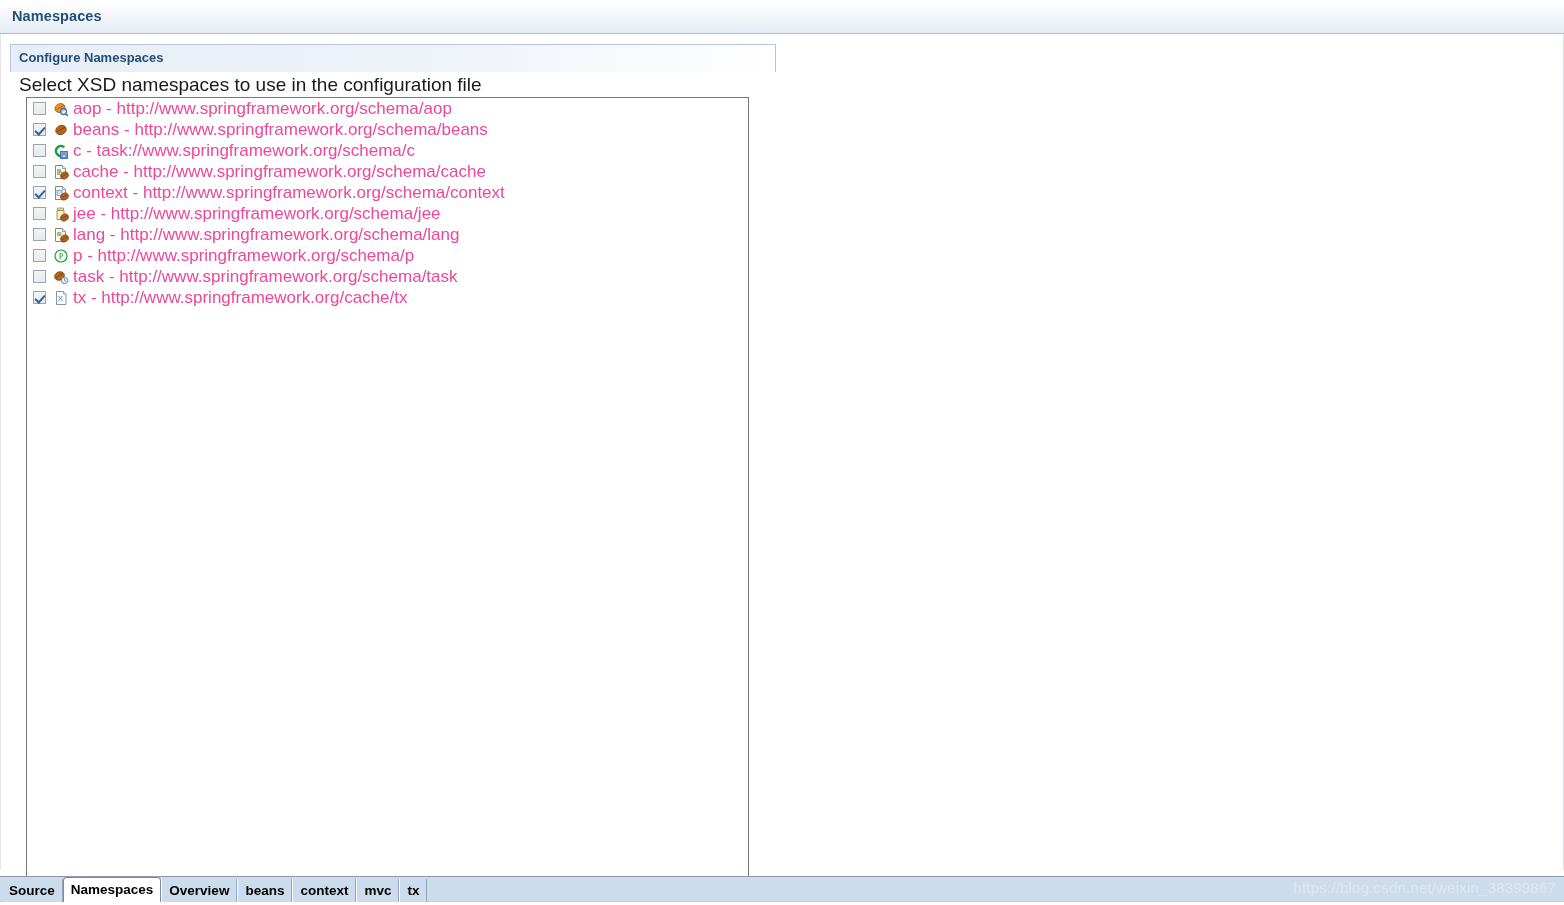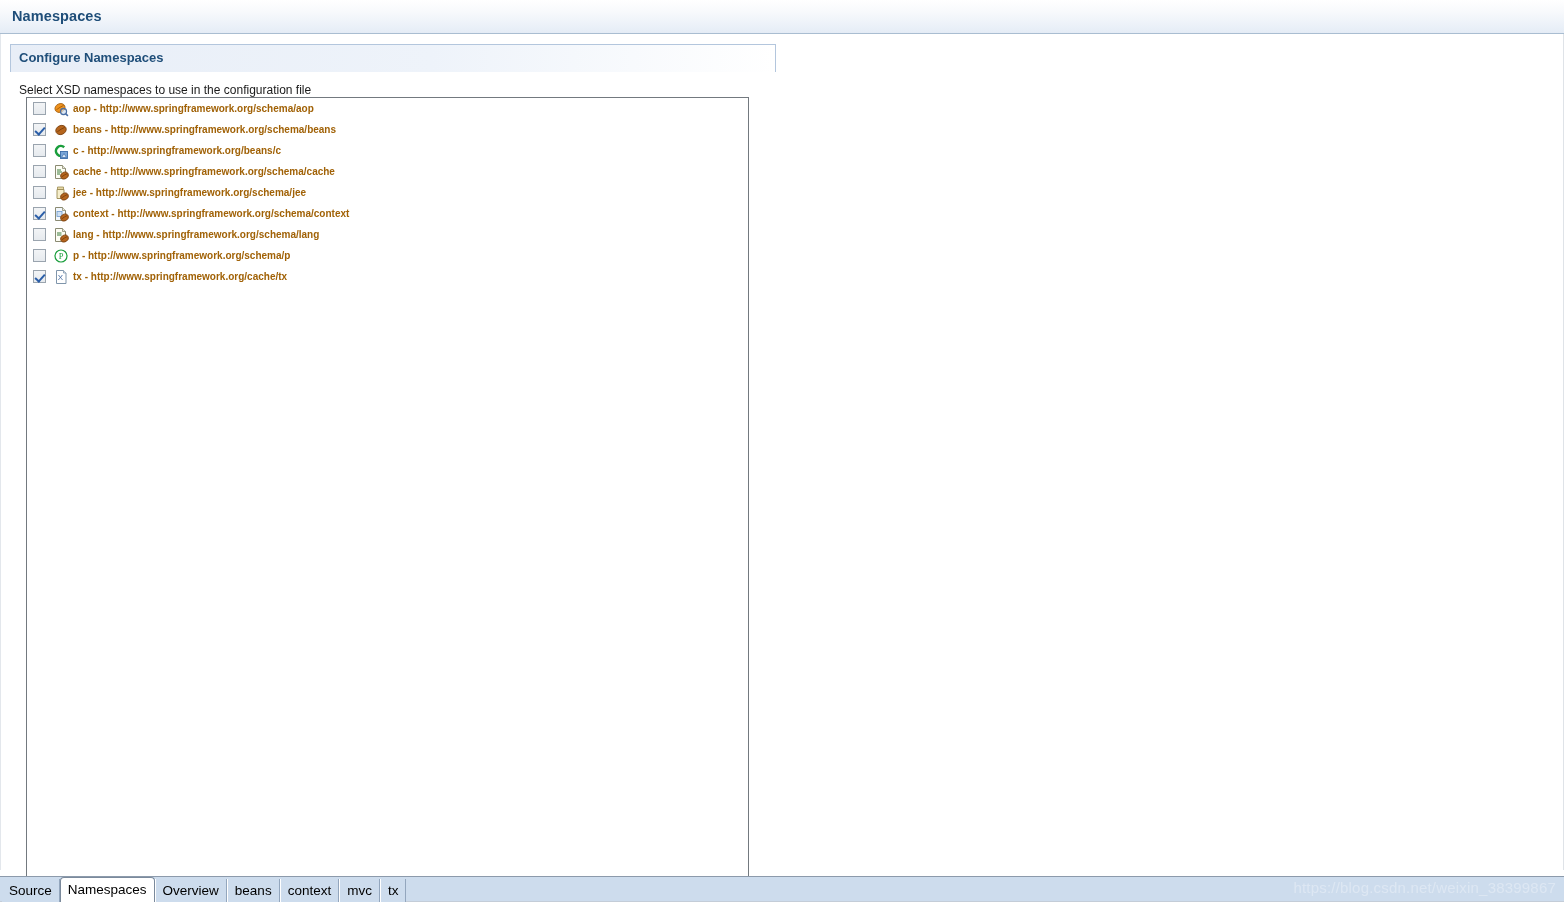--- a/index.html
+++ b/index.html
@@ -70,24 +70,23 @@
     top: 5px;
     font-size: 13px;
     font-weight: bold;
     color: #1f4e79;
     white-space: nowrap;
   }
   #section-description {
     position: absolute;
     left: 18px;
     top: 40px;
-    font-size: 12px;
+    font-size: 19px;
     color: #1a1a1a;
     white-space: nowrap;
-    margin-top: 9px;
   }
 
   
   #namespace-list {
     position: absolute;
     left: 25px;
     top: 63px;
     width: 723px;
     height: 801px;
     box-sizing: border-box;
@@ -131,40 +130,40 @@
     width: 16px;
     height: 16px;
     flex: 0 0 auto;
     margin-right: 4px;
     position: relative;
     display: inline-block;
   }
   .ns-icon svg { display: block; }
 
   .ns-label {
-    font-size: 10px;
-    color: #a16207;
+    font-size: 17px;
+    color: #ec4899;
     line-height: 16px;
-    font-weight: bold;
   }
   .ns-prefix { }
   .ns-sep { }
   .ns-uri { }
 
   
   #tabbar {
     position: absolute;
     left: 0;
     top: 876px;
     width: 1564px;
     height: 26px;
     background: #cddced;
     border-top: 1px solid #8c9aab;
     border-bottom: 1px solid #c4cdd8;
     box-sizing: border-box;
+    font-weight: bold;
   }
   #tabstrip {
     position: absolute;
     left: 2px;
     top: 0;
     height: 25px;
     display: flex;
     align-items: flex-end;
   }
   .tab {
@@ -249,61 +248,61 @@
       </div>
       <div class="ns-row">
         <span class="cb"></span>
         <span class="ns-icon">
           <svg width="16" height="16" viewBox="0 0 16 16">
             <path d="M11.2,4.2 A5,5 0 1 0 11.2,11.8" fill="none" stroke="#1a9e3c" stroke-width="2.6"></path>
             <rect x="7.5" y="8.5" width="7" height="7" fill="#7aa6d8" stroke="#3b6ca8" stroke-width="0.9"></rect>
             <path d="M8.5,14.5 l2.5,-4 l2.5,4 z" fill="#dce9f7" stroke="#3b6ca8" stroke-width="0.7"></path>
           </svg>
         </span>
-        <span class="ns-label"><span class="ns-prefix">c</span><span class="ns-sep"> - </span><span class="ns-uri">http://www.springframework.org/beans/c</span></span>
+        <span class="ns-label"><span class="ns-prefix">c</span><span class="ns-sep"> - </span><span class="ns-uri">task://www.springframework.org/schema/c</span></span>
       </div>
       <div class="ns-row">
         <span class="cb"></span>
         <span class="ns-icon">
           <svg width="16" height="16" viewBox="0 0 16 16">
             <path d="M2.5,1.5 h7 l3,3 v10 h-10 z" fill="#fdfdf4" stroke="#8a8a72" stroke-width="1"></path>
             <path d="M9.5,1.5 v3 h3" fill="#e8e8d8" stroke="#8a8a72" stroke-width="0.8"></path>
             <line x1="4" y1="6" x2="8" y2="6" stroke="#3a7a3a" stroke-width="1"></line>
             <line x1="4" y1="8" x2="9" y2="8" stroke="#3a7a3a" stroke-width="1"></line>
             <line x1="4" y1="10" x2="7" y2="10" stroke="#3a7a3a" stroke-width="1"></line>
             <ellipse cx="11.5" cy="11.5" rx="4" ry="3.28" fill="#b5651d" stroke="#7a3f0c" stroke-width="0.8" transform="rotate(-25 11.5 11.5)"></ellipse>
             <path d="M8.7,12.9 Q11.5,10.7 14.3,9.5" fill="none" stroke="#7a3f0c" stroke-width="0.9"></path>
           </svg>
         </span>
         <span class="ns-label"><span class="ns-prefix">cache</span><span class="ns-sep"> - </span><span class="ns-uri">http://www.springframework.org/schema/cache</span></span>
       </div>
       <div class="ns-row">
-        <span class="cb"></span>
-        <span class="ns-icon">
-          <svg width="16" height="16" viewBox="0 0 16 16">
-            <path d="M4.5,2 h6 v2.5 h-6 z" fill="#e8d9a8" stroke="#9a8a52" stroke-width="0.8"></path>
-            <path d="M4,4.5 h7 v9 h-7 z" fill="#f6eecb" stroke="#9a8a52" stroke-width="0.9"></path>
-            <ellipse cx="11.5" cy="11.5" rx="4" ry="3.28" fill="#b5651d" stroke="#7a3f0c" stroke-width="0.8" transform="rotate(-25 11.5 11.5)"></ellipse>
-            <path d="M8.7,12.9 Q11.5,10.7 14.3,9.5" fill="none" stroke="#7a3f0c" stroke-width="0.9"></path>
-          </svg>
-        </span>
-        <span class="ns-label"><span class="ns-prefix">jee</span><span class="ns-sep"> - </span><span class="ns-uri">http://www.springframework.org/schema/jee</span></span>
-      </div>
-      <div class="ns-row">
         <span class="cb checked"></span>
         <span class="ns-icon">
           <svg width="16" height="16" viewBox="0 0 16 16">
             <path d="M2.5,1.5 h7 l3,3 v10 h-10 z" fill="#f2f7fc" stroke="#8a8a72" stroke-width="1"></path>
             <path d="M9.5,1.5 v3 h3" fill="#e8e8d8" stroke="#8a8a72" stroke-width="0.8"></path>
             <rect x="4" y="5.5" width="5" height="5" fill="#cfe0f2" stroke="#6f9ccd" stroke-width="0.8"></rect>
             <ellipse cx="11.5" cy="11.5" rx="4" ry="3.28" fill="#b5651d" stroke="#7a3f0c" stroke-width="0.8" transform="rotate(-25 11.5 11.5)"></ellipse>
             <path d="M8.7,12.9 Q11.5,10.7 14.3,9.5" fill="none" stroke="#7a3f0c" stroke-width="0.9"></path>
           </svg>
         </span>
         <span class="ns-label"><span class="ns-prefix">context</span><span class="ns-sep"> - </span><span class="ns-uri">http://www.springframework.org/schema/context</span></span>
+      </div>
+      <div class="ns-row">
+        <span class="cb"></span>
+        <span class="ns-icon">
+          <svg width="16" height="16" viewBox="0 0 16 16">
+            <path d="M4.5,2 h6 v2.5 h-6 z" fill="#e8d9a8" stroke="#9a8a52" stroke-width="0.8"></path>
+            <path d="M4,4.5 h7 v9 h-7 z" fill="#f6eecb" stroke="#9a8a52" stroke-width="0.9"></path>
+            <ellipse cx="11.5" cy="11.5" rx="4" ry="3.28" fill="#b5651d" stroke="#7a3f0c" stroke-width="0.8" transform="rotate(-25 11.5 11.5)"></ellipse>
+            <path d="M8.7,12.9 Q11.5,10.7 14.3,9.5" fill="none" stroke="#7a3f0c" stroke-width="0.9"></path>
+          </svg>
+        </span>
+        <span class="ns-label"><span class="ns-prefix">jee</span><span class="ns-sep"> - </span><span class="ns-uri">http://www.springframework.org/schema/jee</span></span>
       </div>
       <div class="ns-row">
         <span class="cb"></span>
         <span class="ns-icon">
           <svg width="16" height="16" viewBox="0 0 16 16">
             <path d="M2.5,1.5 h7 l3,3 v10 h-10 z" fill="#fdfdf4" stroke="#8a8a72" stroke-width="1"></path>
             <path d="M9.5,1.5 v3 h3" fill="#e8e8d8" stroke="#8a8a72" stroke-width="0.8"></path>
             <line x1="4" y1="6" x2="8.5" y2="6" stroke="#3a7a3a" stroke-width="1"></line>
             <line x1="4" y1="8" x2="8.5" y2="8" stroke="#3a7a3a" stroke-width="1"></line>
             <ellipse cx="11.5" cy="11.5" rx="4" ry="3.28" fill="#b5651d" stroke="#7a3f0c" stroke-width="0.8" transform="rotate(-25 11.5 11.5)"></ellipse>
@@ -314,20 +313,32 @@
       </div>
       <div class="ns-row">
         <span class="cb"></span>
         <span class="ns-icon">
           <svg width="16" height="16" viewBox="0 0 16 16">
             <circle cx="8" cy="8" r="6" fill="#ffffff" stroke="#1a9e3c" stroke-width="1.2"></circle>
             <text x="8" y="11.4" text-anchor="middle" font-size="8.5" font-family="Liberation Serif, serif" fill="#1a9e3c">P</text>
           </svg>
         </span>
         <span class="ns-label"><span class="ns-prefix">p</span><span class="ns-sep"> - </span><span class="ns-uri">http://www.springframework.org/schema/p</span></span>
+      </div>
+      <div class="ns-row">
+        <span class="cb"></span>
+        <span class="ns-icon">
+          <svg width="16" height="16" viewBox="0 0 16 16">
+            <ellipse cx="6.5" cy="7" rx="5" ry="4.1" fill="#b5651d" stroke="#7a3f0c" stroke-width="0.8" transform="rotate(-25 6.5 7)"></ellipse>
+            <path d="M3,8.75 Q6.5,6 10,4.5" fill="none" stroke="#7a3f0c" stroke-width="0.9"></path>
+            <circle cx="11.5" cy="11.5" r="3.2" fill="#eef4fb" stroke="#5a86b8" stroke-width="1"></circle>
+            <path d="M11.5,9.6 v2.1 l1.5,0.9" fill="none" stroke="#5a86b8" stroke-width="1"></path>
+          </svg>
+        </span>
+        <span class="ns-label"><span class="ns-prefix">task</span><span class="ns-sep"> - </span><span class="ns-uri">http://www.springframework.org/schema/task</span></span>
       </div>
       <div class="ns-row">
         <span class="cb checked"></span>
         <span class="ns-icon">
           <svg width="16" height="16" viewBox="0 0 16 16">
             <path d="M3.5,1.5 h7 l2.5,2.5 v10.5 h-9.5 z" fill="#ffffff" stroke="#7f95ab" stroke-width="1"></path>
             <path d="M10.5,1.5 v2.5 h2.5" fill="#e2eaf2" stroke="#7f95ab" stroke-width="0.8"></path>
             <text x="7.5" y="11" text-anchor="middle" font-size="8" font-family="Liberation Sans, sans-serif" fill="#4a6fa5">X</text>
           </svg>
         </span>

